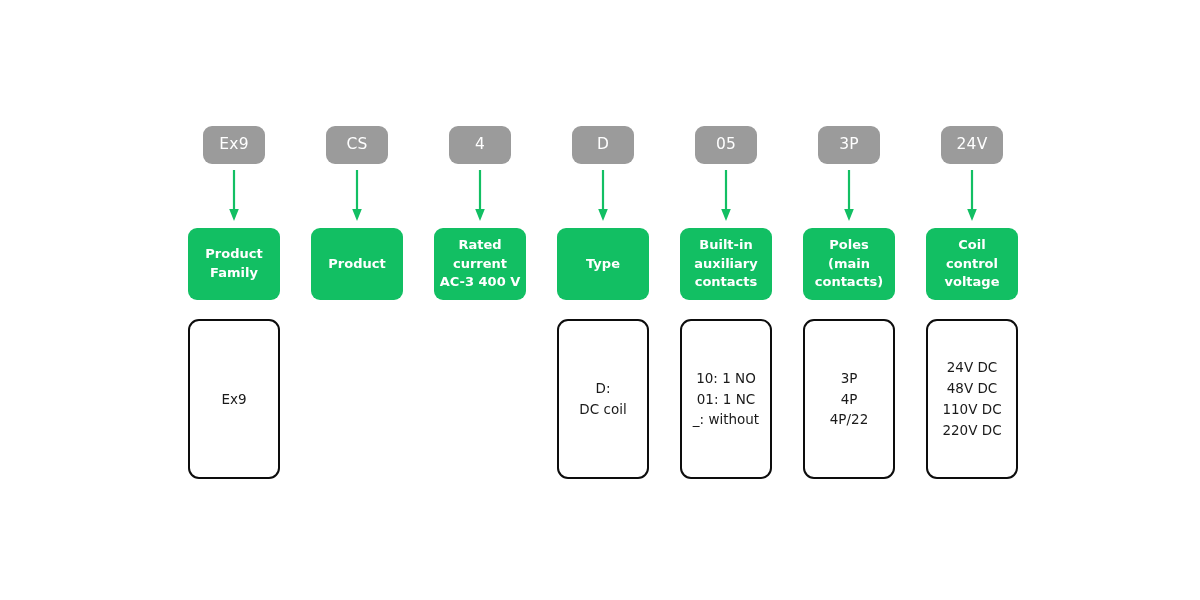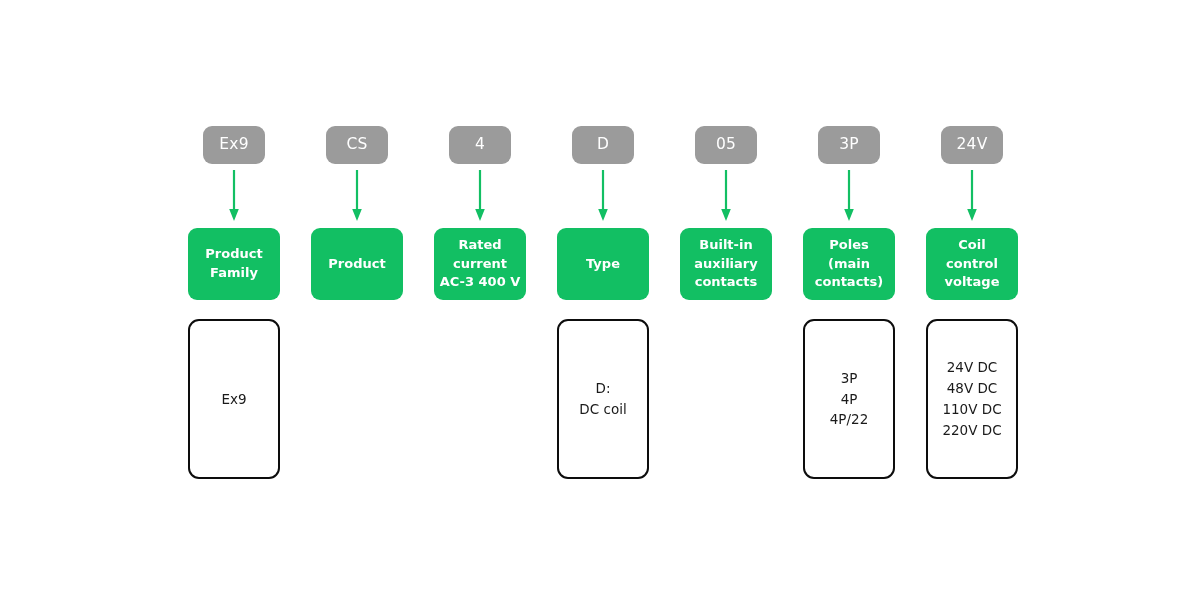--- a/index.html
+++ b/index.html
@@ -174,20 +174,25 @@
       <div class="code-pill">05</div>
       <svg class="arrow" viewBox="0 0 14 52">
         <line x1="7" y1="0" x2="7" y2="40" stroke="#12bf63" stroke-width="2.2"></line>
         <polygon points="7,51 2.2,39 11.8,39" fill="#12bf63"></polygon>
       </svg>
       <div class="green-box">
         <span class="gb-text">Built-in
 auxiliary
 contacts</span>
       </div>
+      <div class="white-box">
+        <span class="wb-text">10: 1 NO
+01: 1 NC
+_: without</span>
+      </div>
     </div>
 
     <div class="column">
       <div class="code-pill">3P</div>
       <svg class="arrow" viewBox="0 0 14 52">
         <line x1="7" y1="0" x2="7" y2="40" stroke="#12bf63" stroke-width="2.2"></line>
         <polygon points="7,51 2.2,39 11.8,39" fill="#12bf63"></polygon>
       </svg>
       <div class="green-box">
         <span class="gb-text">Poles

